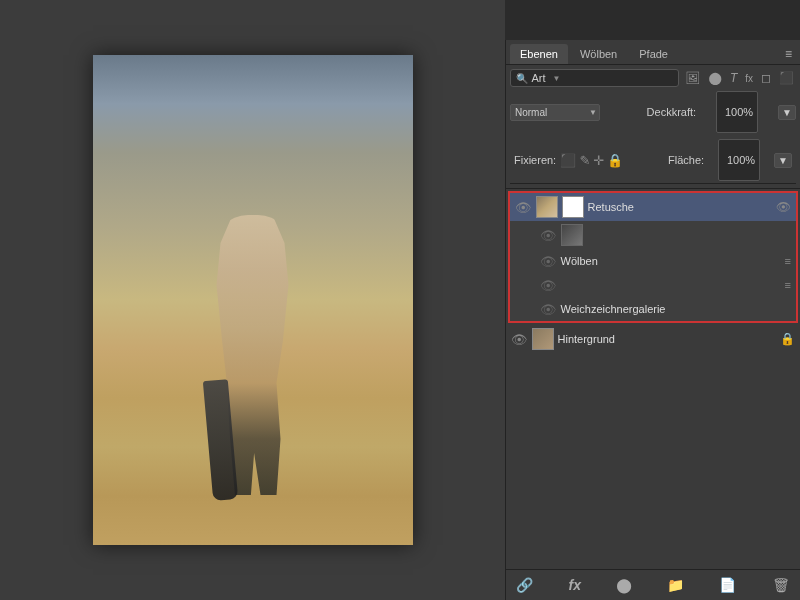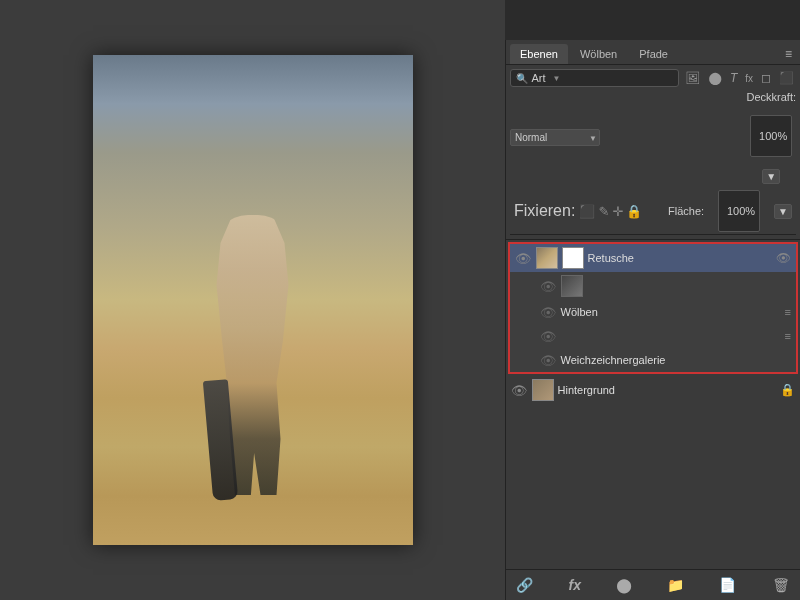--- a/index.html
+++ b/index.html
@@ -152,23 +152,22 @@
       padding: 2px 4px;
       border-radius: 2px;
       cursor: pointer;
       appearance: none;
       width: 90px;
     }
 
     .opacity-row {
       display: flex;
       align-items: center;
-      gap: 12px;
+      gap: 20px;
       margin-left: auto;
-      flex-direction: column;
     }
 
     .label-text {
       color: #ccc;
       font-size: 11px;
       white-space: nowrap;
     }
 
     .percent-input {
       background: #2a2a2a;
@@ -195,21 +194,21 @@
     .fix-row {
       display: flex;
       align-items: center;
       gap: 4px;
       padding: 2px 4px;
       border-bottom: 1px solid #222;
     }
 
     .fix-label {
       color: #ccc;
-      font-size: 16px;
+      font-size: 11px;
     }
 
     .fix-icons {
       display: flex;
       gap: 3px;
     }
 
     .fix-icon {
       color: #888;
       font-size: 13px;

